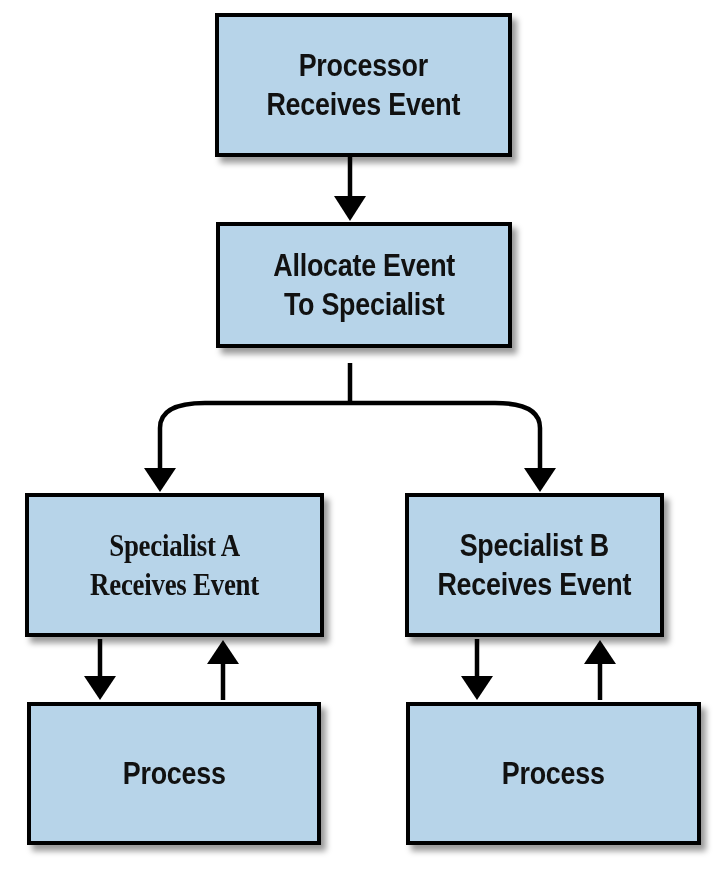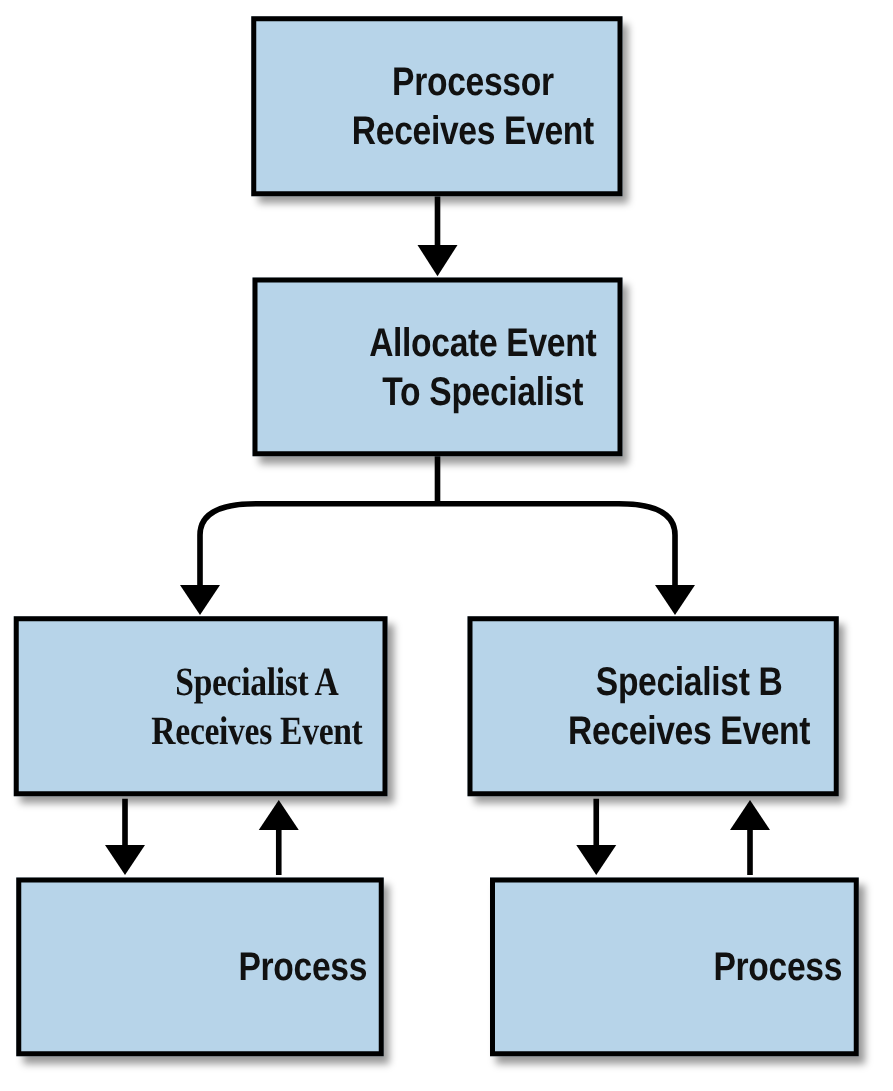--- a/index.html
+++ b/index.html
@@ -24,39 +24,40 @@
     z-index: 1;
   }
   .node {
     position: absolute;
     box-sizing: border-box;
     background: var(--box-fill, #b7d4e9);
     border: 4px solid var(--box-border, #000000);
     box-shadow: 5px 6px 6px rgba(0,0,0,0.40);
     display: flex;
     align-items: center;
-    justify-content: flex-end;
+    justify-content: center;
     z-index: 2;
+    margin-left: 14px;
   }
   .node .label {
     display: inline-block;
     transform: scaleX(0.84);
     transform-origin: center;
     text-align: center;
     color: var(--text, #111111);
     font-size: 32px;
     line-height: 39px;
     font-weight: 600;
     letter-spacing: -0.3px;
     white-space: nowrap;
   }
   #node-processor   { left: 201px; top: 13px;  width: 297px; height: 144px; }
-  #node-allocate    { left: 202px; top: 222px; width: 296px; height: 143px; }
+  #node-allocate    { left: 202px; top: 222px; width: 296px; height: 126px; }
   #node-specialist-a{ left: 11px;  top: 493px; width: 299px; height: 144px; font-family: Liberation Serif, serif; }
-  #node-specialist-b{ left: 374px; top: 493px; width: 297px; height: 144px; }
+  #node-specialist-b{ left: 391px; top: 493px; width: 259px; height: 144px; }
   #node-process-a   { left: 13px;  top: 702px; width: 294px; height: 143px; }
   #node-process-b   { left: 392px; top: 702px; width: 295px; height: 143px; }
 
   .connectors line, .connectors path {
     stroke: var(--connector, #000000);
     stroke-width: 4.5;
     fill: none;
   }
   .connectors polygon {
     fill: var(--connector, #000000);

